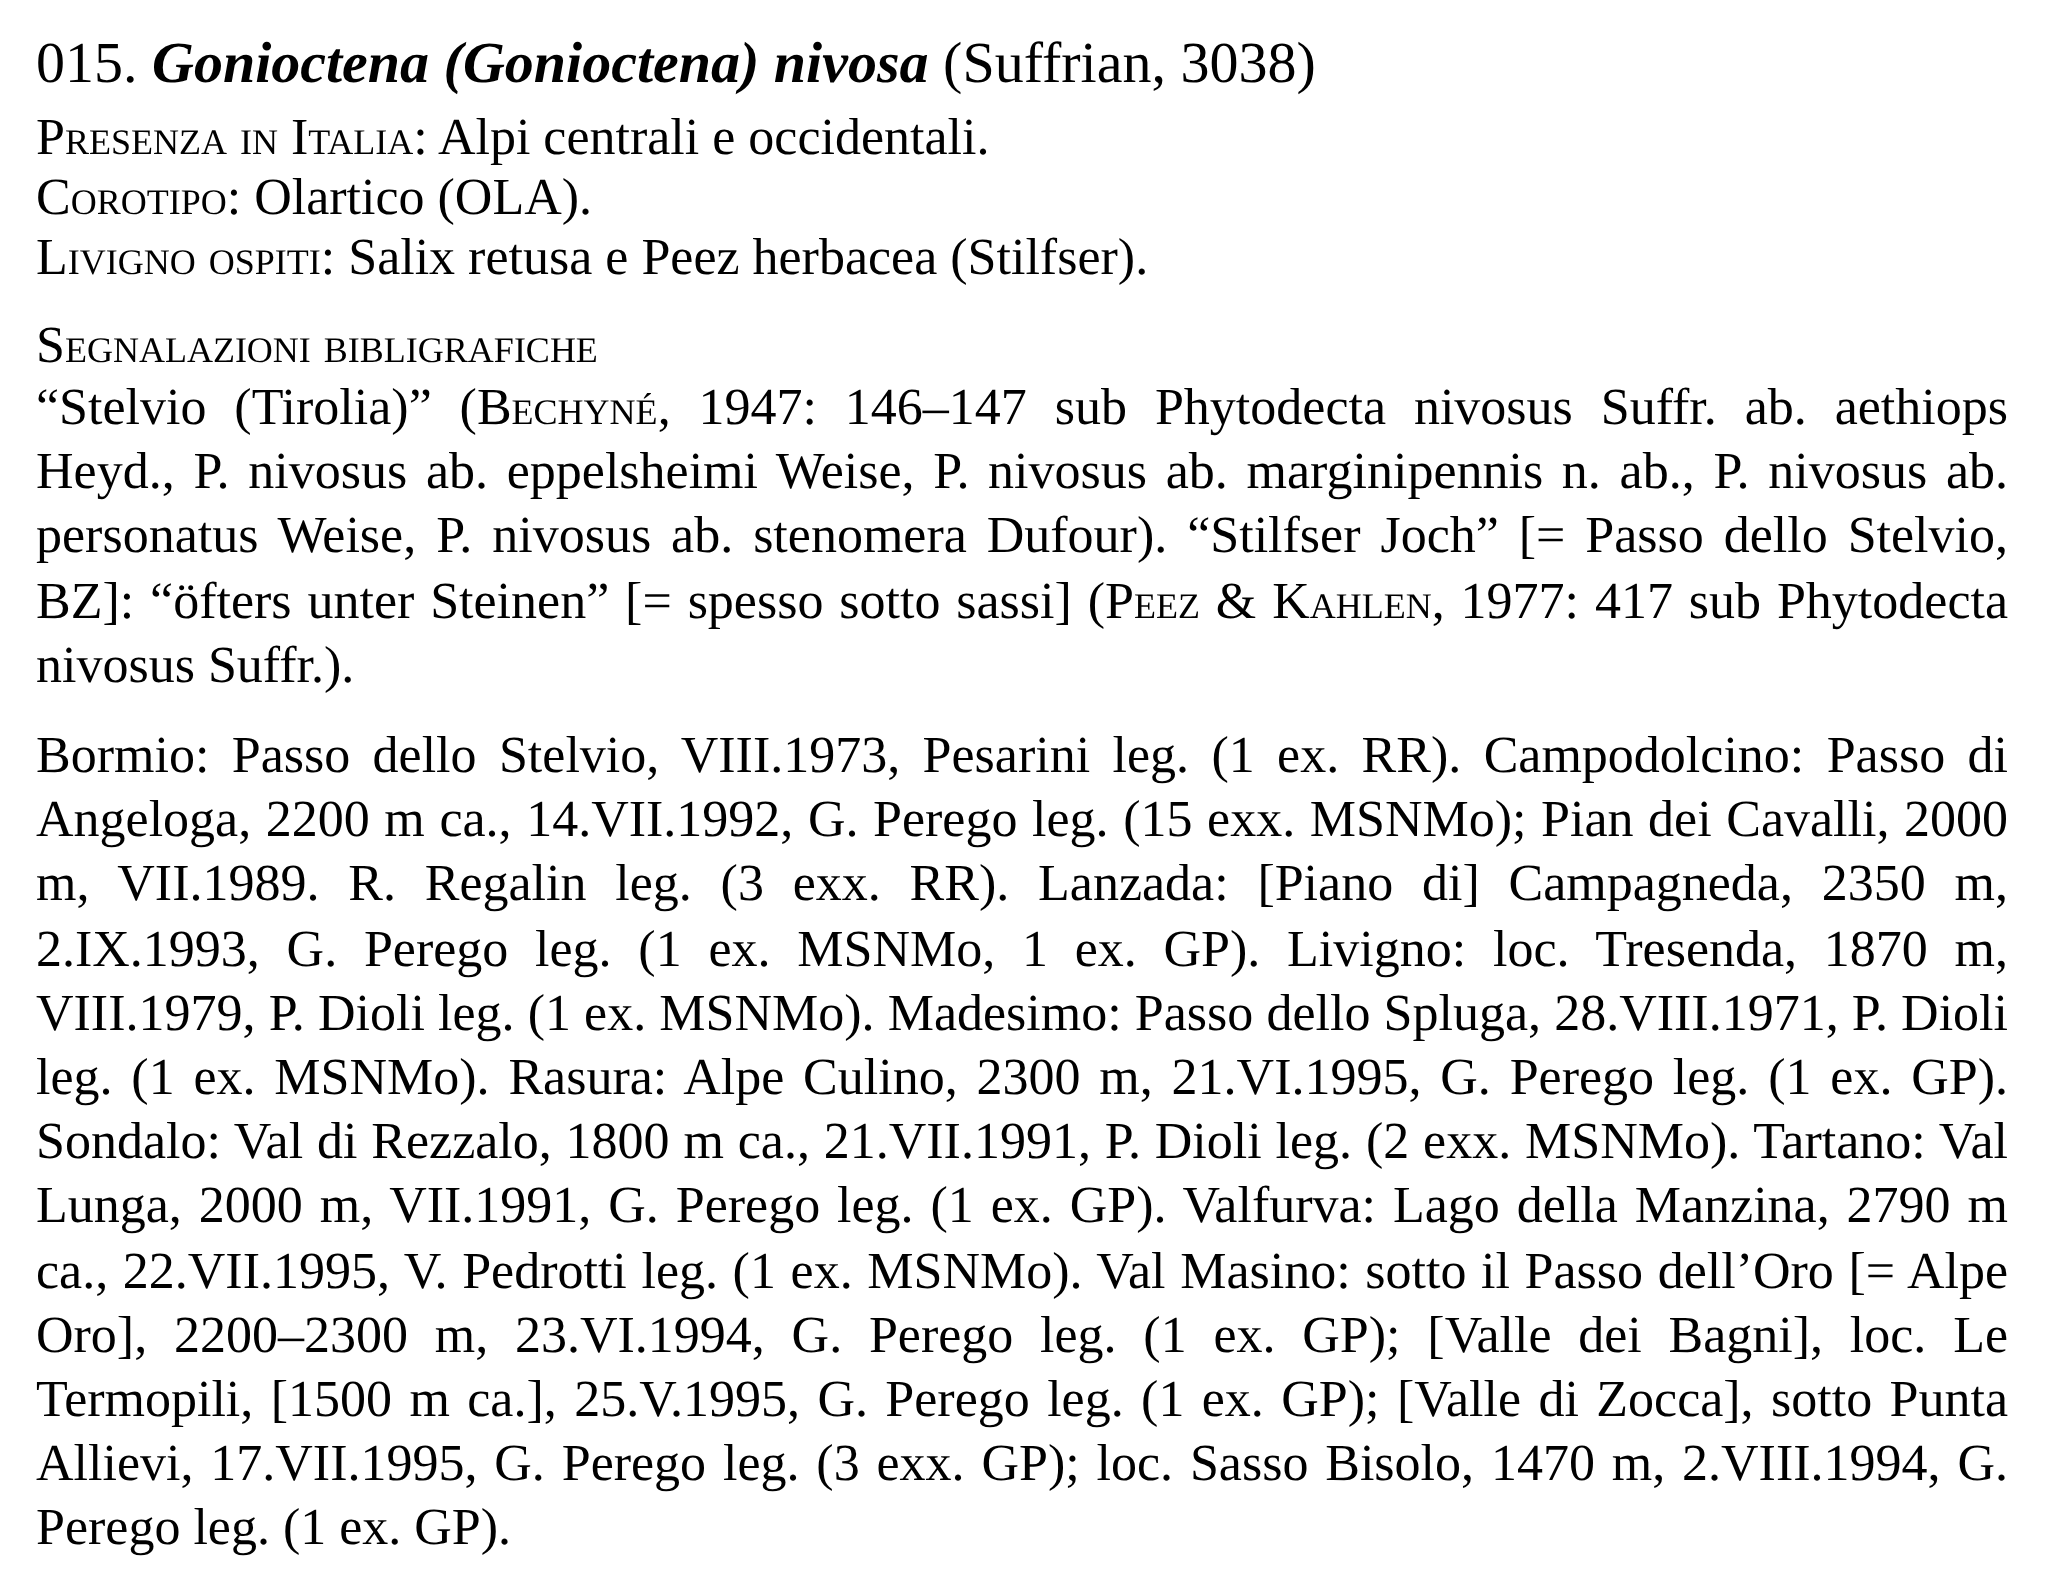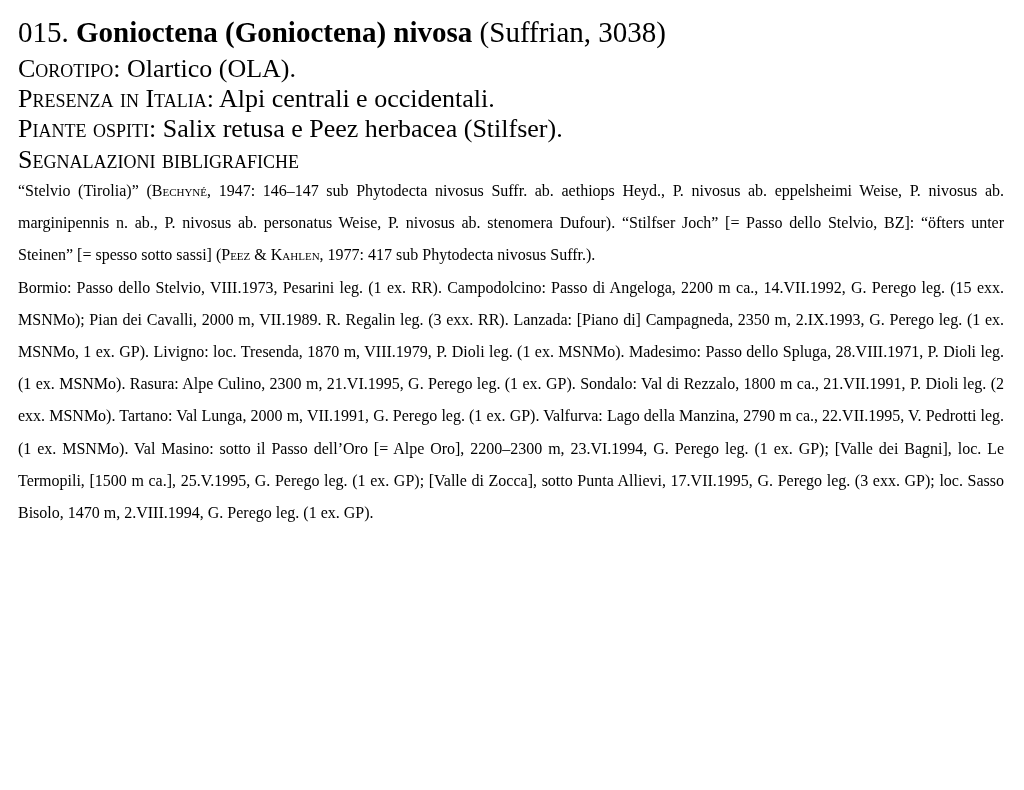--- a/index.html
+++ b/index.html
@@ -12,52 +12,52 @@
   .page { padding: 10px 20px 0 18px; }
   .title {
     font-size: 29px; line-height: 36px;
     margin: 4px 0 4px 0;
     white-space: nowrap;
   }
   .hfield {
     font-size: 26px; line-height: 30px;
   }
   .sc-label { font-variant: small-caps; }
-  .section { margin-top: 0; }
+  .section { margin-top: 13px; }
   .section-heading {
     font-size: 26px; line-height: 31px;
     font-variant: small-caps;
   }
   .para {
-    font-size: 16px; line-height: 32.2px;
+    font-size: 26px; line-height: 32.2px;
     text-align: justify;
     margin: 0;
   }
   .seg-b  { font-weight: normal; }
   .seg-i  { }
-  .seg-bi { font-weight: bold; }
+  .seg-bi { font-weight: bold; font-style: italic; }
   .seg-sc { font-variant: small-caps; }
 </style>
 </head>
 <body>
 
 <div class="page">
 
   <div class="title"><span class="seg-b">015. </span><span class="seg-bi">Gonioctena (Gonioctena) nivosa</span><span> (Suffrian, 3038)</span></div>
 
   <div class="hfield">
+    <span class="sc-label">Presenza in Italia</span><span><span>: Alpi centrali e occidentali.</span></span>
+  </div>
+
+  <div class="hfield">
     <span class="sc-label">Corotipo</span><span><span>: Olartico (OLA).</span></span>
   </div>
 
   <div class="hfield">
-    <span class="sc-label">Presenza in Italia</span><span><span>: Alpi centrali e occidentali.</span></span>
-  </div>
-
-  <div class="hfield">
-    <span class="sc-label">Piante ospiti</span><span><span>: </span><span class="seg-i">Salix retusa</span><span> e </span><span class="seg-i">Peez herbacea</span><span> (Stilfser).</span></span>
+    <span class="sc-label">Livigno ospiti</span><span><span>: </span><span class="seg-i">Salix retusa</span><span> e </span><span class="seg-i">Peez herbacea</span><span> (Stilfser).</span></span>
   </div>
 
   <div class="section">
     <div class="section-heading">Segnalazioni bibligrafiche</div>
     <p class="para"><span class="seg-b">“Stelvio (Tirolia)”</span><span> (</span><span class="seg-sc">Bechyné</span><span>, 1947: 146–147 sub </span><span class="seg-i">Phytodecta nivosus</span><span> Suffr. ab. </span><span class="seg-i">aethiops</span><span> Heyd., </span><span class="seg-i">P. nivosus</span><span> ab. </span><span class="seg-i">eppelsheimi</span><span> Weise, </span><span class="seg-i">P. nivosus</span><span> ab. </span><span class="seg-i">marginipennis</span><span> n. ab., </span><span class="seg-i">P. nivosus</span><span> ab. </span><span class="seg-i">personatus</span><span> Weise, </span><span class="seg-i">P. nivosus</span><span> ab. </span><span class="seg-i">stenomera</span><span> Dufour). </span><span class="seg-b">“Stilfser Joch”</span><span> [= Passo dello Stelvio, BZ]: “öfters unter Steinen” [= spesso sotto sassi] (</span><span class="seg-sc">Peez</span><span> &amp; </span><span class="seg-sc">Kahlen</span><span>, 1977: 417 sub </span><span class="seg-i">Phytodecta nivosus</span><span> Suffr.).</span></p>
   </div>
 
   <div class="section">
     <p class="para"><span class="seg-b">Bormio:</span><span> Passo dello Stelvio, VIII.1973, Pesarini leg. (1 ex. RR). </span><span class="seg-b">Campodolcino:</span><span> Passo di Angeloga, 2200 m ca., 14.VII.1992, G. Perego leg. (15 exx. MSNMo); Pian dei Cavalli, 2000 m, VII.1989. R. Regalin leg. (3 exx. RR). </span><span class="seg-b">Lanzada:</span><span> [Piano di] Campagneda, 2350 m, 2.IX.1993, G. Perego leg. (1 ex. MSNMo, 1 ex. GP). </span><span class="seg-b">Livigno:</span><span> loc. Tresenda, 1870 m, VIII.1979, P. Dioli leg. (1 ex. MSNMo). </span><span class="seg-b">Madesimo:</span><span> Passo dello Spluga, 28.VIII.1971, P. Dioli leg. (1 ex. MSNMo). </span><span class="seg-b">Rasura:</span><span> Alpe Culino, 2300 m, 21.VI.1995, G. Perego leg. (1 ex. GP). </span><span class="seg-b">Sondalo:</span><span> Val di Rezzalo, 1800 m ca., 21.VII.1991, P. Dioli leg. (2 exx. MSNMo). </span><span class="seg-b">Tartano:</span><span> Val Lunga, 2000 m, VII.1991, G. Perego leg. (1 ex. GP). </span><span class="seg-b">Valfurva:</span><span> Lago della Manzina, 2790 m ca., 22.VII.1995, V. Pedrotti leg. (1 ex. MSNMo). </span><span class="seg-b">Val Masino:</span><span> sotto il Passo dell’Oro [= Alpe Oro], 2200–2300 m, 23.VI.1994, G. Perego leg. (1 ex. GP); [Valle dei Bagni], loc. Le Termopili, [1500 m ca.], 25.V.1995, G. Perego leg. (1 ex. GP); [Valle di Zocca], sotto Punta Allievi, 17.VII.1995, G. Perego leg. (3 exx. GP); loc. Sasso Bisolo, 1470 m, 2.VIII.1994, G. Perego leg. (1 ex. GP).</span></p>
   </div>

